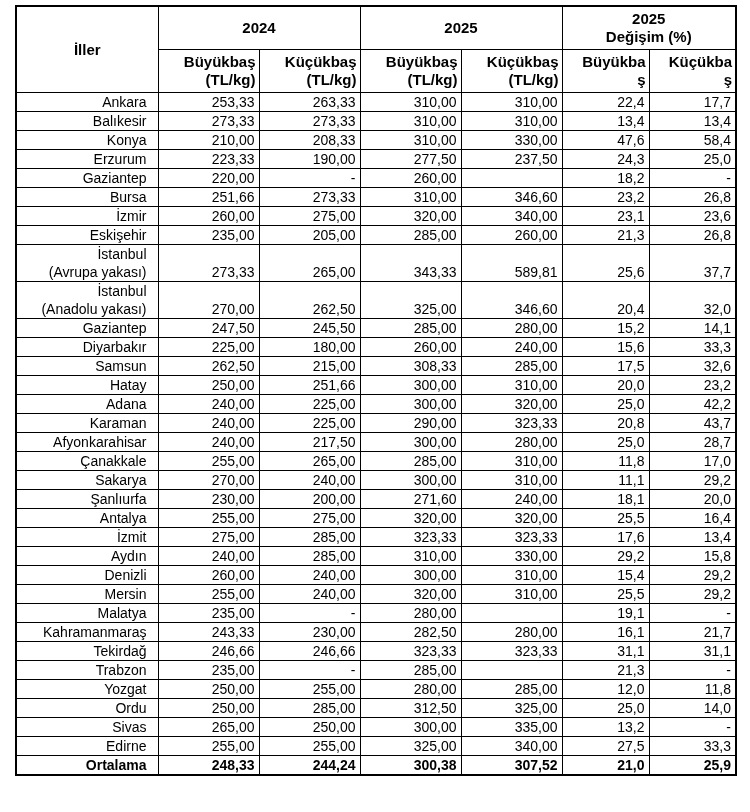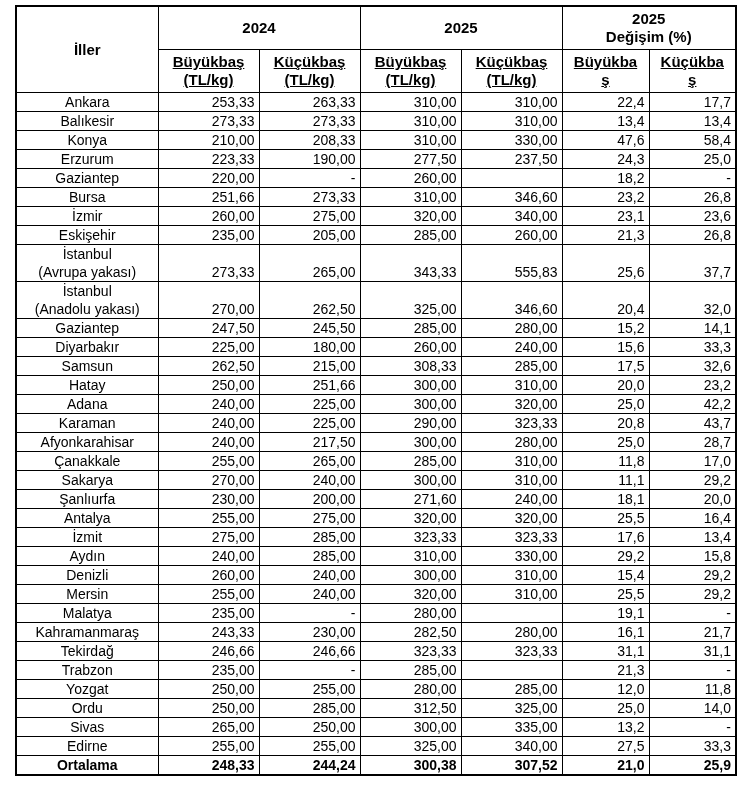--- a/index.html
+++ b/index.html
@@ -31,33 +31,32 @@
     vertical-align: middle;
     margin-top: 28px;
   }
   th.group-head {
     text-align: center;
     vertical-align: middle;
     height: 40px;
     white-space: pre-line;
   }
   th.sub-head {
-    text-align: center;
+    text-align: right;
     vertical-align: middle;
     height: 40px;
     white-space: pre-line;
-    text-decoration: underline;
   }
   tbody td {
     font-size: 14px;
     line-height: 18px;
     vertical-align: bottom;
   }
   td.il {
-    text-align: center;
+    text-align: right;
     padding: 0 11px;
     white-space: pre-line;
   }
   td.num {
     text-align: right;
     padding: 0 4px;
   }
   tbody.total-body td { font-weight: bold; margin-left: 32px; }
   .source {
     font-weight: bold;
@@ -175,21 +174,21 @@
           <td class="num">260,00</td>
           <td class="num">21,3</td>
           <td class="num">26,8</td>
         </tr>
         <tr>
           <td class="il">İstanbul
 (Avrupa yakası)</td>
           <td class="num">273,33</td>
           <td class="num">265,00</td>
           <td class="num">343,33</td>
-          <td class="num">555,83</td>
+          <td class="num">589,81</td>
           <td class="num">25,6</td>
           <td class="num">37,7</td>
         </tr>
         <tr>
           <td class="il">İstanbul
 (Anadolu yakası)</td>
           <td class="num">270,00</td>
           <td class="num">262,50</td>
           <td class="num">325,00</td>
           <td class="num">346,60</td>

